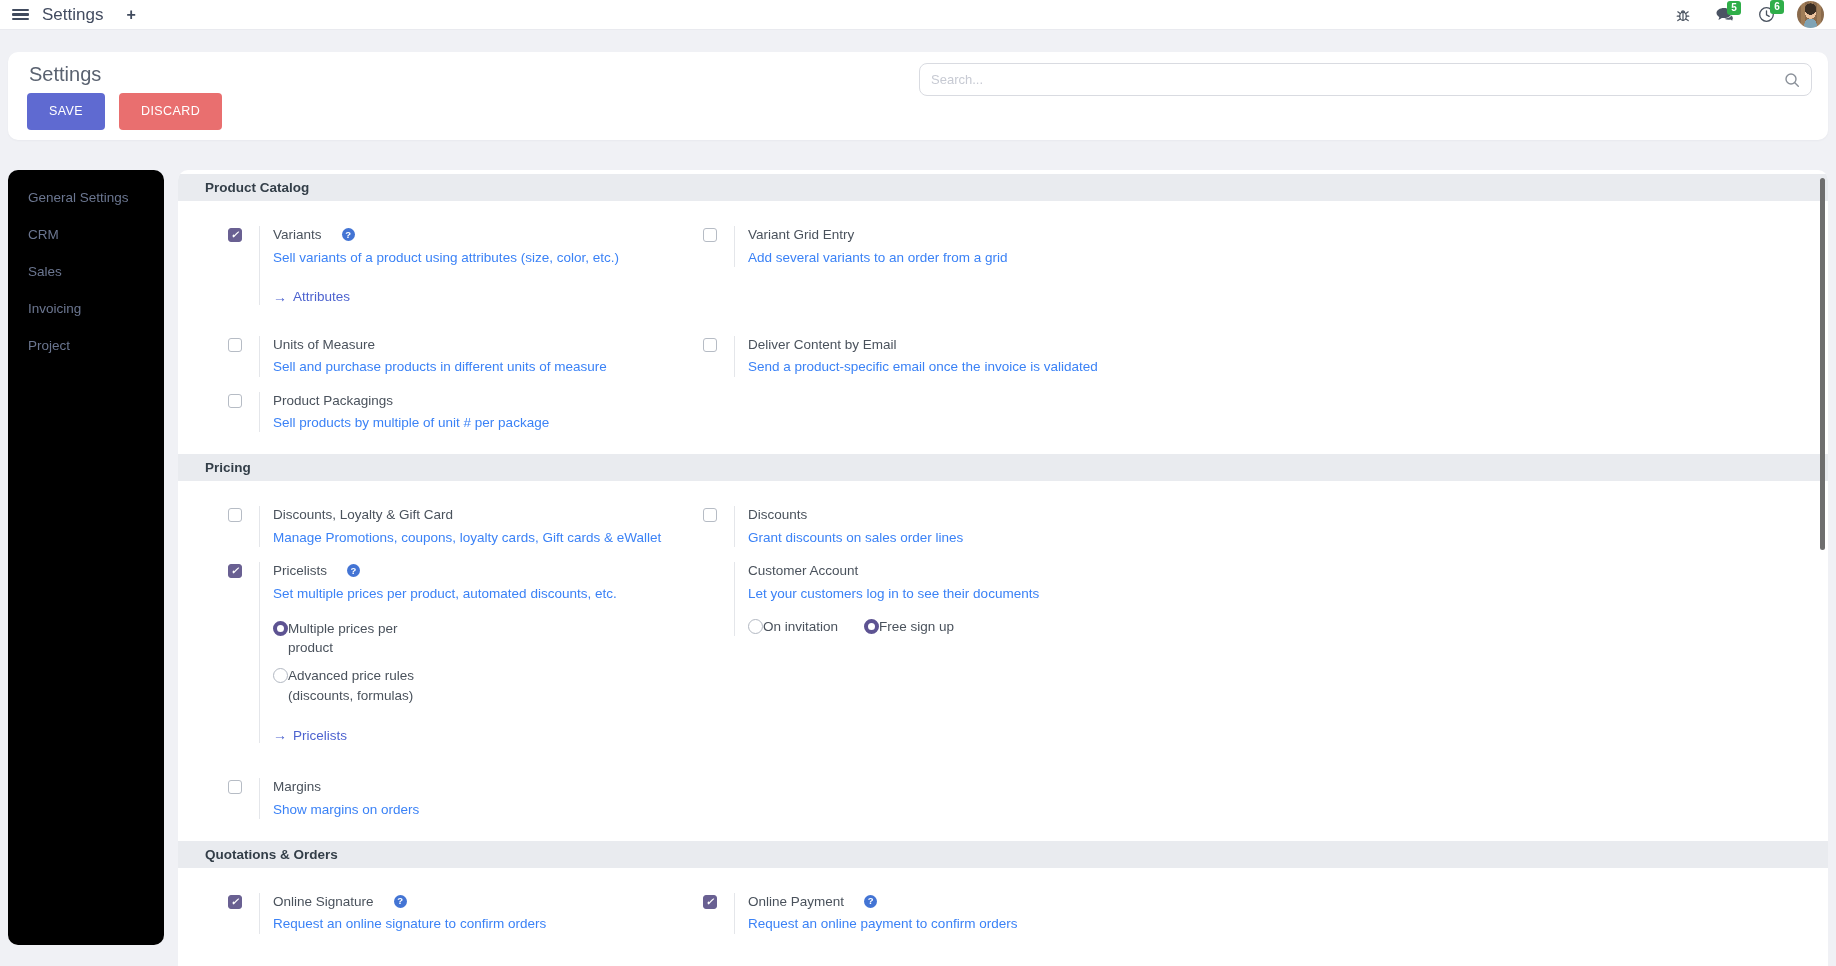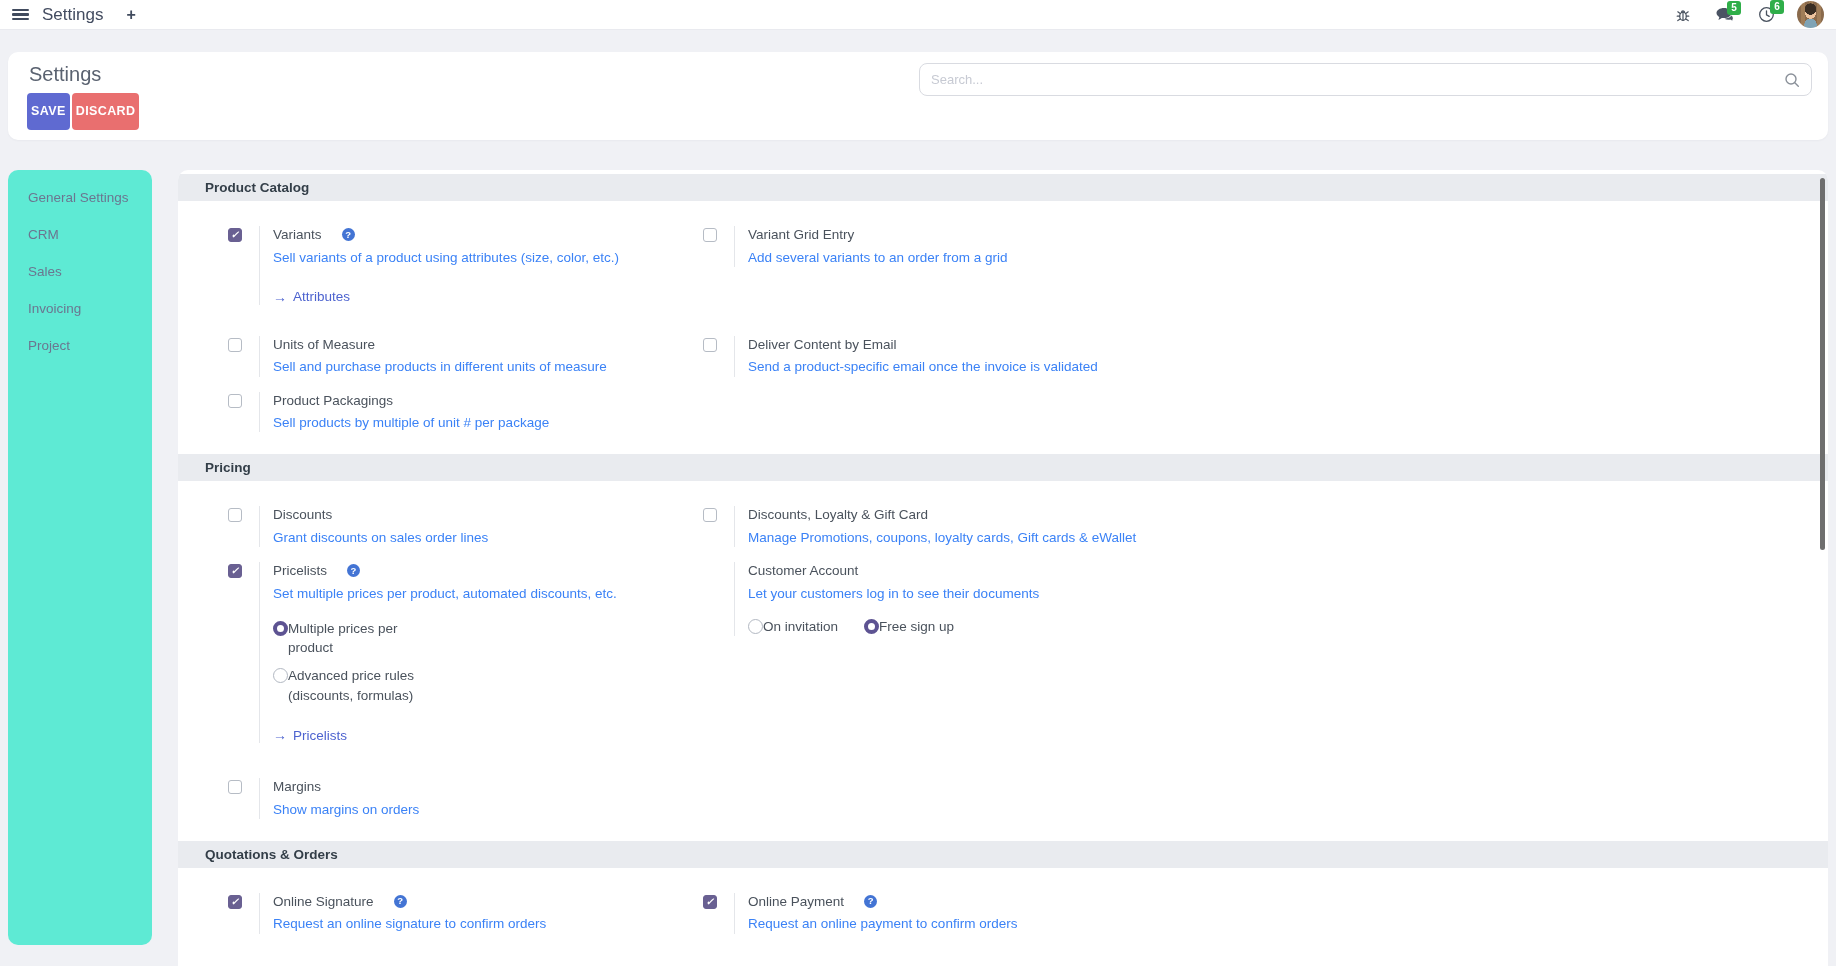--- a/index.html
+++ b/index.html
@@ -42,39 +42,39 @@
 
   
   .topcard {
     position:absolute; left:8px; top:52px; width:1820px; height:88px;
     background:#fff; border-radius:10px; box-shadow:0 1px 2px rgba(40,40,80,.04);
   }
   .page-title { position:absolute; left:21px; top:11px; font-size:20px; color:#5a6270; }
   .btns { position:absolute; left:19px; top:41px; display:flex; gap:2px; }
   .btn {
     border:none; border-radius:4px; color:#fff; font-family:inherit;
-    font-size:12.5px; letter-spacing:.4px; padding:12px 4px; cursor:pointer; line-height:1;font-weight:bold;
+    font-size:12.5px; letter-spacing:.4px; padding:12px 22px; cursor:pointer; line-height:1;
   }
   .btn.save { background:var(--save_btn,#5f6ad1); }
-  .btn.discard { background:var(--discard_btn,#e96f6f); }
+  .btn.discard { background:var(--discard_btn,#e96f6f);margin-left:12px; }
   .search {
     position:absolute; right:16px; top:11px; width:893px; height:33px;
     border:1px solid #d9dbe1; border-radius:8px; background:#fff;
     display:flex; align-items:center; padding:0 11px;
   }
   .search input {
     flex:1; border:none; outline:none; font-family:Liberation Sans, sans-serif; font-size:13px; color:#4a525c; background:transparent;
   }
   .search input::placeholder { color:#c7cad3; }
   .search svg { flex:none; cursor:pointer; }
 
   
   .sidebar {
-    position:absolute; left:8px; top:170px; width:144px; height:775px;
-    background:#5eead4; border-radius:10px; padding-top:9px;
+    position:absolute; left:8px; top:170px; width:156px; height:775px;
+    background:#000000; border-radius:10px; padding-top:9px;
   }
   .side-item {
     padding:11px 8px 11px 20px; font-size:13.5px; color:#6b7690; cursor:pointer;
   }
 
   
   .content {
     position:absolute; left:178px; top:170px; width:1650px; height:928px;
     background:#fff; border-radius:10px; overflow:hidden;
   }
@@ -270,34 +270,34 @@
   <div class="section">
     <div class="sec-head">Pricing</div>
     <div class="rows">
       <div class="row gap-sm">
         <div class="block">
           <div class="ccol">
               <span class="cb"></span>
             </div>
           <div class="tcol">
             <div class="lbl">
+                <span>Discounts, Loyalty &amp; Gift Card</span>
+              </div>
+            <div class="desc">Manage Promotions, coupons, loyalty cards, Gift cards &amp; eWallet</div>
+          </div>
+        </div>
+        <div class="block">
+          <div class="ccol">
+              <span class="cb"></span>
+            </div>
+          <div class="tcol">
+            <div class="lbl">
                 <span>Discounts</span>
               </div>
             <div class="desc">Grant discounts on sales order lines</div>
-          </div>
-        </div>
-        <div class="block">
-          <div class="ccol">
-              <span class="cb"></span>
-            </div>
-          <div class="tcol">
-            <div class="lbl">
-                <span>Discounts, Loyalty &amp; Gift Card</span>
-              </div>
-            <div class="desc">Manage Promotions, coupons, loyalty cards, Gift cards &amp; eWallet</div>
           </div>
         </div>
       </div>
       <div class="row gap-xl">
         <div class="block">
           <div class="ccol">
               <span class="cb checked">
                 <i class="tick">✓</i>
               </span>
             </div>

